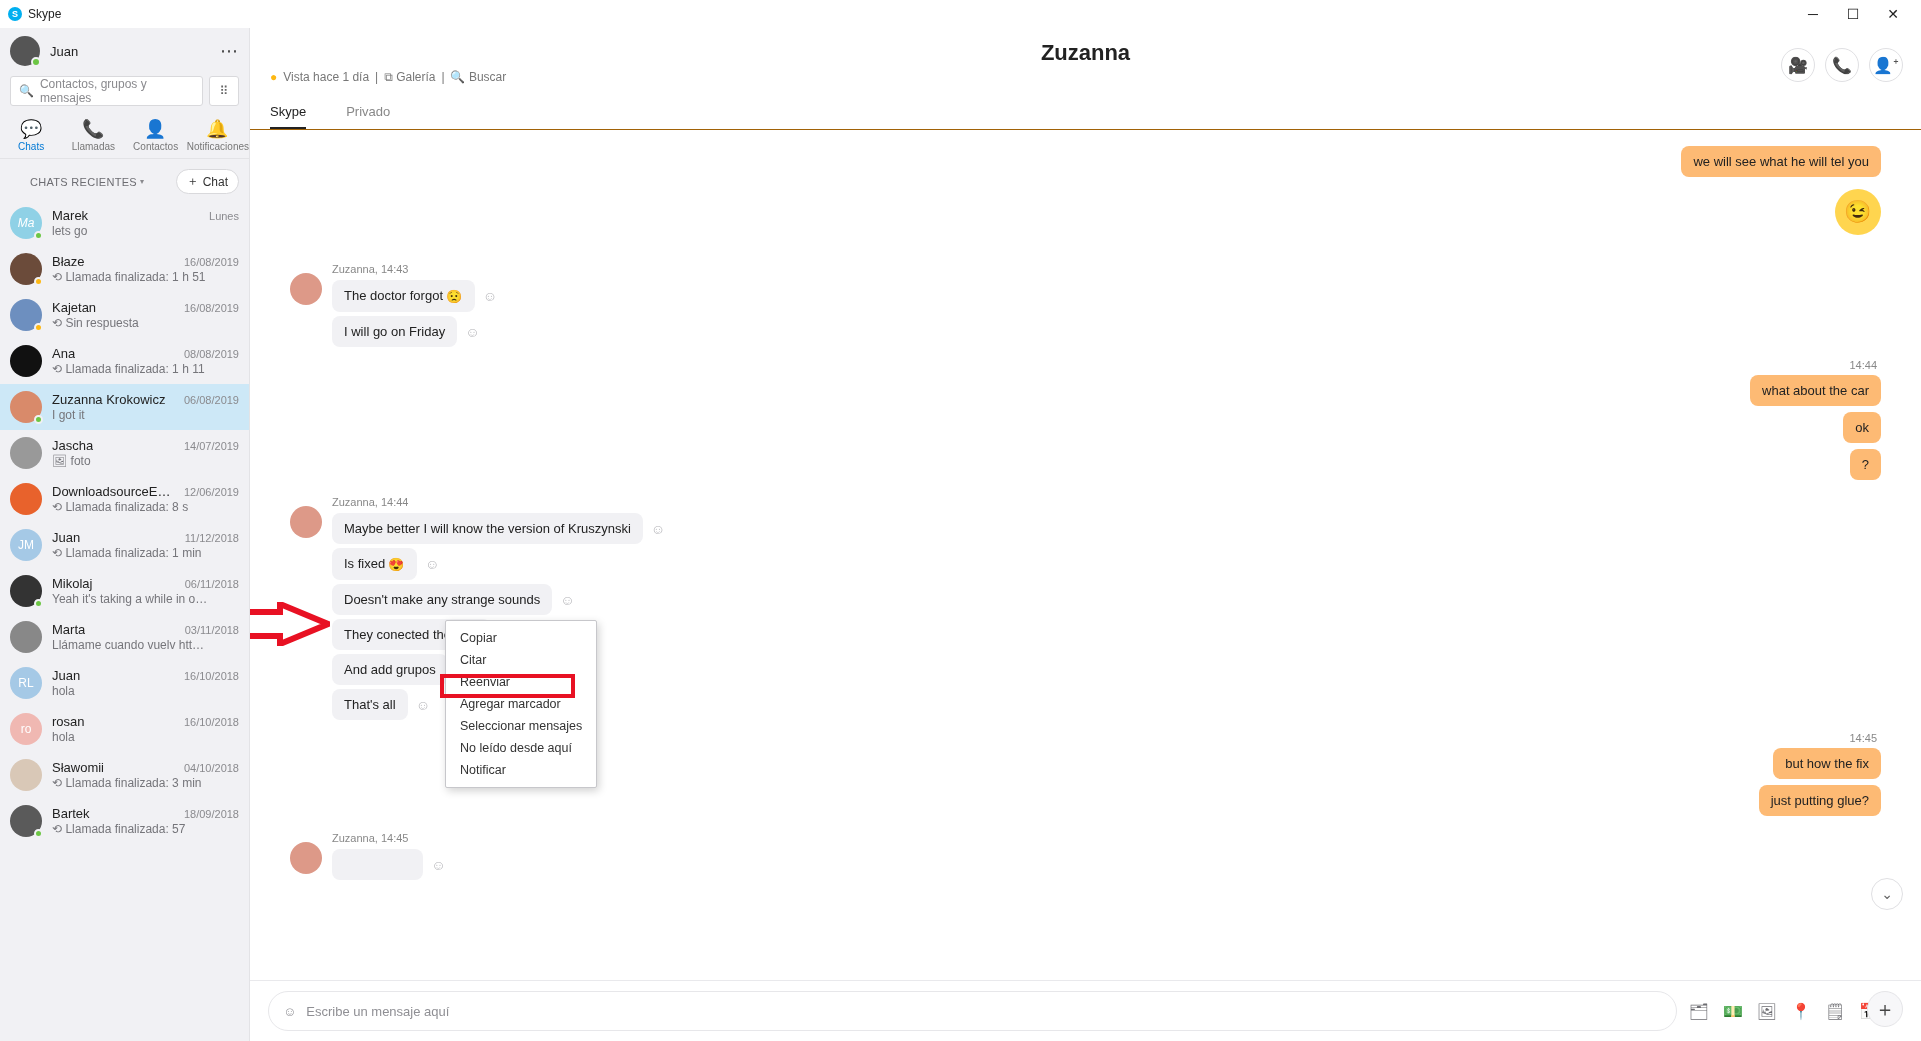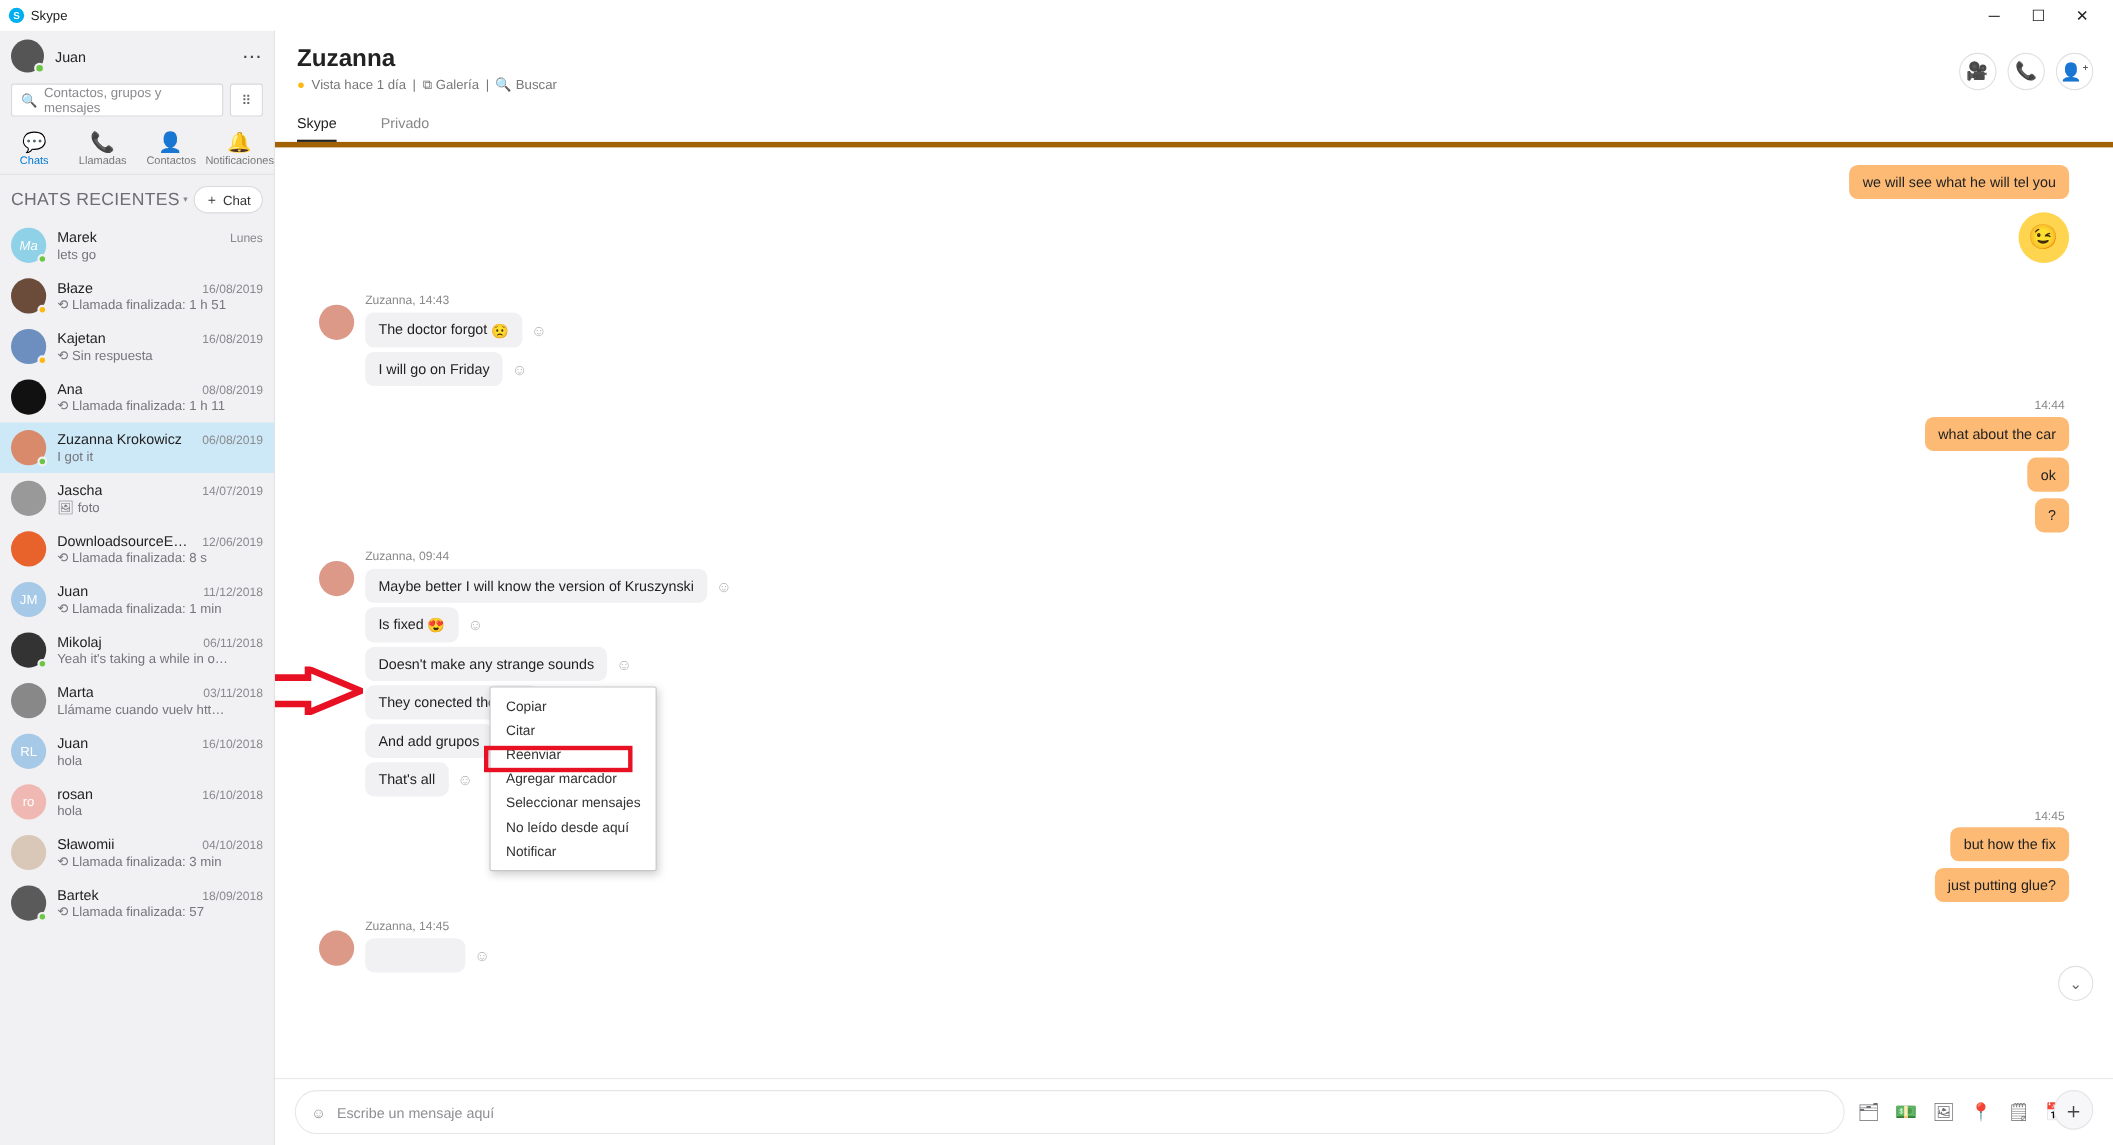--- a/index.html
+++ b/index.html
@@ -18,36 +18,36 @@
 .side-header .more { margin-left: auto; font-size: 18px; color: #444; letter-spacing: 1px; cursor: pointer; }
 .search-row { padding: 6px 10px; display: flex; gap: 6px; }
 .search-box { flex: 1; height: 30px; background: #fff; border: 1px solid #d9d9dc; border-radius: 3px; display: flex; align-items: center; padding: 0 8px; color: #8a8a8e; font-size: 12px; gap: 6px; }
 .dialpad-btn { width: 30px; height: 30px; background: #fff; border: 1px solid #d9d9dc; border-radius: 3px; display: flex; align-items: center; justify-content: center; cursor: pointer; font-size: 12px; color: #666; }
 .nav-tabs-side { display: flex; border-bottom: 1px solid #e3e3e6; }
 .nav-tabs-side .tab { flex: 1; text-align: center; padding: 6px 0 6px; cursor: pointer; color: #777; font-size: 10px; }
 .nav-tabs-side .tab .ico { display: block; font-size: 18px; margin-bottom: 1px; color: #777; }
 .nav-tabs-side .tab.active { color: #0078d4; }
 .nav-tabs-side .tab.active .ico { color: #0078d4; }
 .recents-header { display: flex; align-items: center; padding: 10px 10px 6px 10px; }
-.recents-header .lbl { font-size: 16px; color: #6d6d72; letter-spacing: .3px; }
+.recents-header .lbl { font-size: 11px; color: #6d6d72; letter-spacing: .3px; margin-left: 20px; }
 .recents-header .chev { font-size: 8px; color: #8a8a8e; margin-left: 3px; }
 .new-chat-btn { margin-left: auto; background: #fff; border: 1px solid #d9d9dc; border-radius: 14px; padding: 3px 10px; font-size: 12px; color: #333; display: inline-flex; align-items: center; gap: 4px; cursor: pointer; }
 .chat-list { flex: 1; overflow-y: auto; }
 .chat-item { display: flex; align-items: center; padding: 7px 10px; cursor: pointer; }
 .chat-item.selected { background: #cde8f7; }
 .av { width: 32px; height: 32px; border-radius: 50%; background: #bbb; display: flex; align-items: center; justify-content: center; color: #fff; font-size: 12px; position: relative; flex-shrink: 0; }
 .av .pres { position: absolute; bottom: -1px; right: -1px; width: 9px; height: 9px; border-radius: 50%; border: 2px solid #f1f1f4; }
 .pres.online { background:#6cc644; } .pres.away { background:#fdb813; }
 .chat-item .meta { margin-left: 10px; flex: 1; min-width: 0; }
 .chat-item .row1 { display: flex; justify-content: space-between; align-items: baseline; }
 .chat-item .nm { font-size: 13px; color: #222; white-space: nowrap; overflow: hidden; text-overflow: ellipsis; }
 .chat-item .tm { font-size: 11px; color: #8a8a8e; margin-left: 6px; flex-shrink: 0; }
 .chat-item .preview { font-size: 12px; color: #75757a; white-space: nowrap; overflow: hidden; text-overflow: ellipsis; margin-top: 1px; }
 .main { flex: 1; display: flex; flex-direction: column; position: relative; }
-.conv-header { padding: 12px 20px 0 20px; border-bottom: 5px solid #a16207; position: relative; }
+.conv-header { padding: 12px 20px 0 20px; border-bottom: 1px solid #a16207; position: relative; text-align: center; }
 .conv-header .title { font-size: 22px; font-weight: 600; color: #222; }
 .conv-header .sub { font-size: 12px; color: #777; margin-top: 4px; display: flex; align-items: center; gap: 6px; }
 .conv-header .sub .dot { color: #fdb813; }
 .conv-header .actions { position: absolute; right: 18px; top: 20px; display: flex; gap: 10px; }
 .circle-btn { width: 34px; height: 34px; border-radius: 50%; border: 1px solid #e0e0e3; display: flex; align-items: center; justify-content: center; color: #555; cursor: pointer; background:#fff; }
 .conv-tabs { display: flex; gap: 40px; margin-top: 12px; }
 .conv-tabs .ctab { padding: 8px 0; font-size: 13px; color: #888; cursor: pointer; border-bottom: 2px solid transparent; }
 .conv-tabs .ctab.active { color: #222; border-bottom-color: #222; }
 .messages { flex: 1; overflow-y: auto; padding: 14px 40px 10px 40px; position: relative; }
 .msg-row { display: flex; margin-bottom: 2px; align-items: flex-start; }
@@ -329,21 +329,21 @@
       <div class="msg-row right">
           <div class="bubble out">ok</div>
         </div>
       <div class="msg-row right">
           <div class="bubble out">?</div>
         </div>
 
       <div class="sender-block" style="position:relative;">
         <div class="sender-av"></div>
         <div class="sender-col">
-          <div class="sender-label">Zuzanna, 09:44</div>
+          <div class="sender-label">Zuzanna, 14:44</div>
           <div class="bubble-line">
               <div class="bubble">Maybe better I will know the version of Kruszynski</div>
               <span class="react-ico">☺</span>
             </div>
           <div class="bubble-line">
               <div class="bubble"><span>Is fixed</span> <span class="emoji">😍</span></div>
               <span class="react-ico">☺</span>
             </div>
           <div class="bubble-line">
               <div class="bubble">Doesn't make any strange sounds</div>

